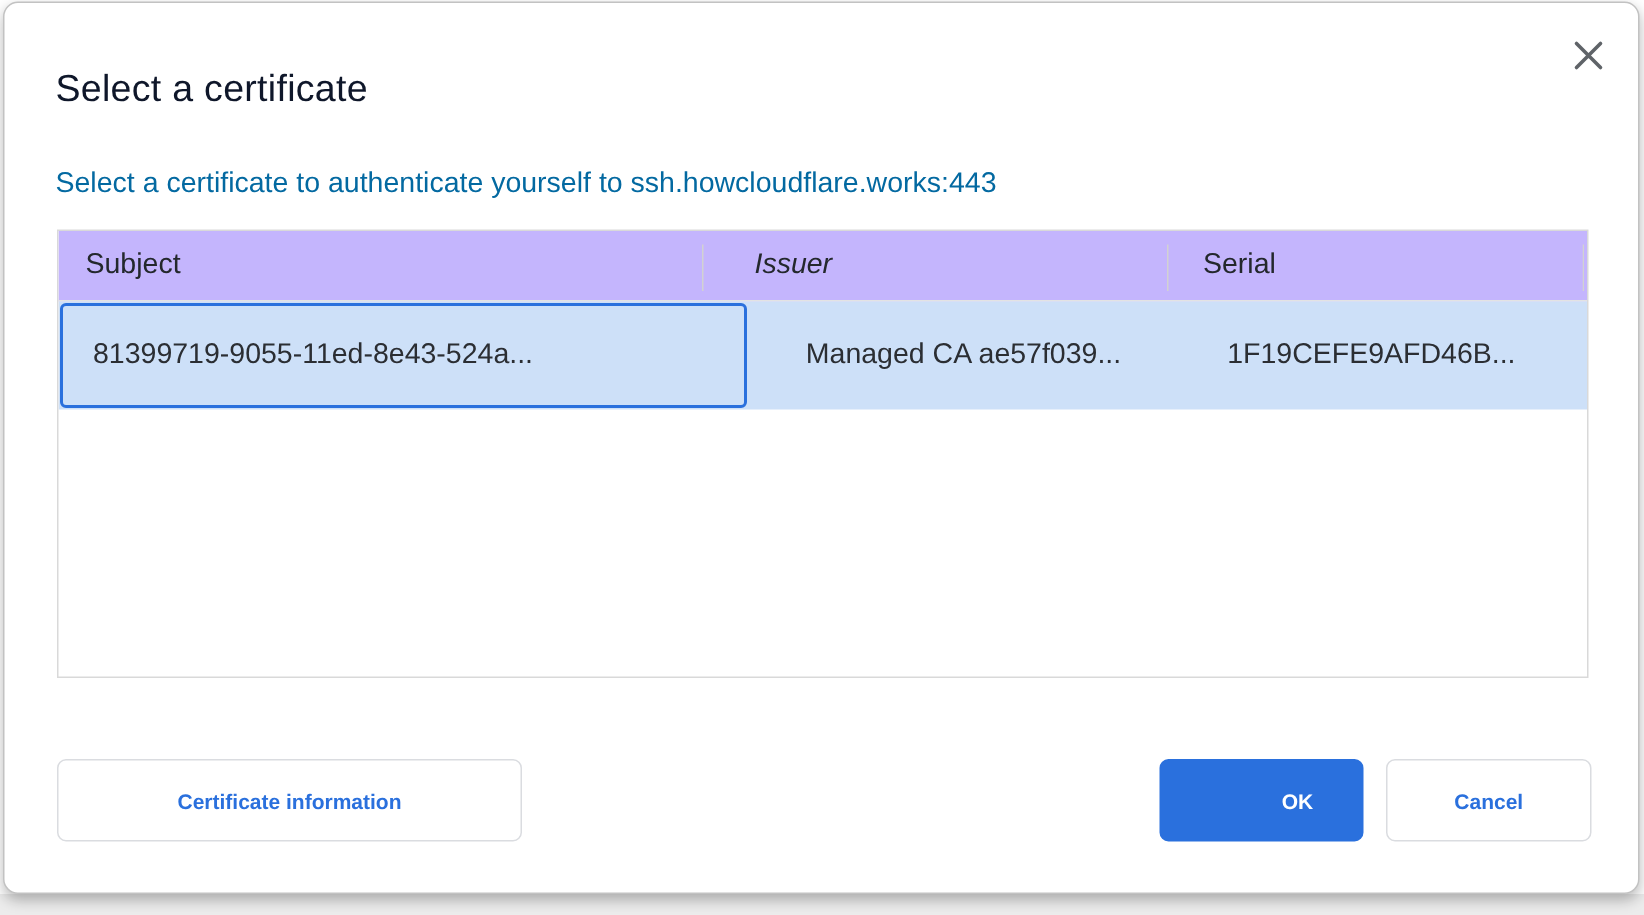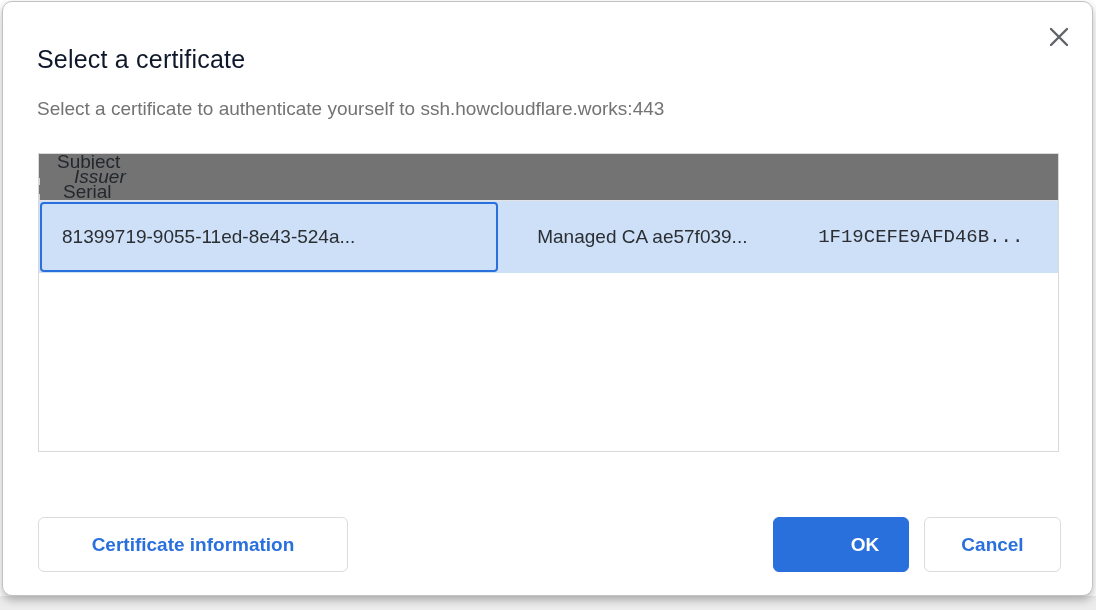--- a/index.html
+++ b/index.html
@@ -36,39 +36,38 @@
   .dialog-title {
     position: absolute;
     left: 34px; top: 43px;
     font-size: 25px;
     font-weight: 400;
     color: #0f172a;
     letter-spacing: 0.2px;
   }
   .dialog-subtitle {
     position: absolute;
-    left: 34px; top: 96px;
+    left: 34px; top: 110px;
     font-size: 19px;
     font-weight: 400;
-    color: #737373;
+    color: #0369a1;
   }
   .cert-table {
     position: absolute;
     left: 35px; top: 151px;
     width: 1021px; height: 299px;
     border: 1px solid #d9d9d9;
     background: #ffffff;
     overflow: hidden;
   }
   .thead {
     display: flex;
     height: 47px;
     border-bottom: 1px solid #e3e3e3;
-    background: #737373;
-    flex-direction: column;
+    background: #c4b5fd;
   }
   .th {
     position: relative;
     display: flex;
     align-items: center;
     font-size: 19px;
     color: #24282d;
     overflow: hidden;
     white-space: nowrap;
   }
@@ -98,31 +97,31 @@
     white-space: nowrap;
   }
   .td.cell-subject {
     width: 482px;
     margin: 1px 0 1px 1px;
     border: 2px solid var(--focus-ring, #2a70dd);
     border-radius: 4px;
     padding-left: 20px;
   }
   .td.cell-issuer { width: 310px; padding-left: 39px; }
-  .td.cell-serial { width: 277px; padding-left: 24px; font-family: Liberation Mono, monospace; }
+  .td.cell-serial { width: 277px; padding-left: 24px; }
   .btn {
     position: absolute;
     top: 504px;
     height: 55px;
     font-family: "Liberation Sans", sans-serif;
-    font-size: 19px;
+    font-size: 14px;
     font-weight: 700;
     border-radius: 6px;
     cursor: pointer;
-    display: flex; align-items: center; justify-content: center; margin-top: 11px;
+    display: flex; align-items: center; justify-content: center;
   }
   .btn.outline {
     background: #ffffff;
     border: 1px solid #dadce0;
     color: var(--accent-blue, #2a70dd);
   }
   .btn.primary {
     background: var(--accent-blue, #2a70dd);
     border: 1px solid var(--accent-blue, #2a70dd);
     color: var(--ok-text, #ffffff);

